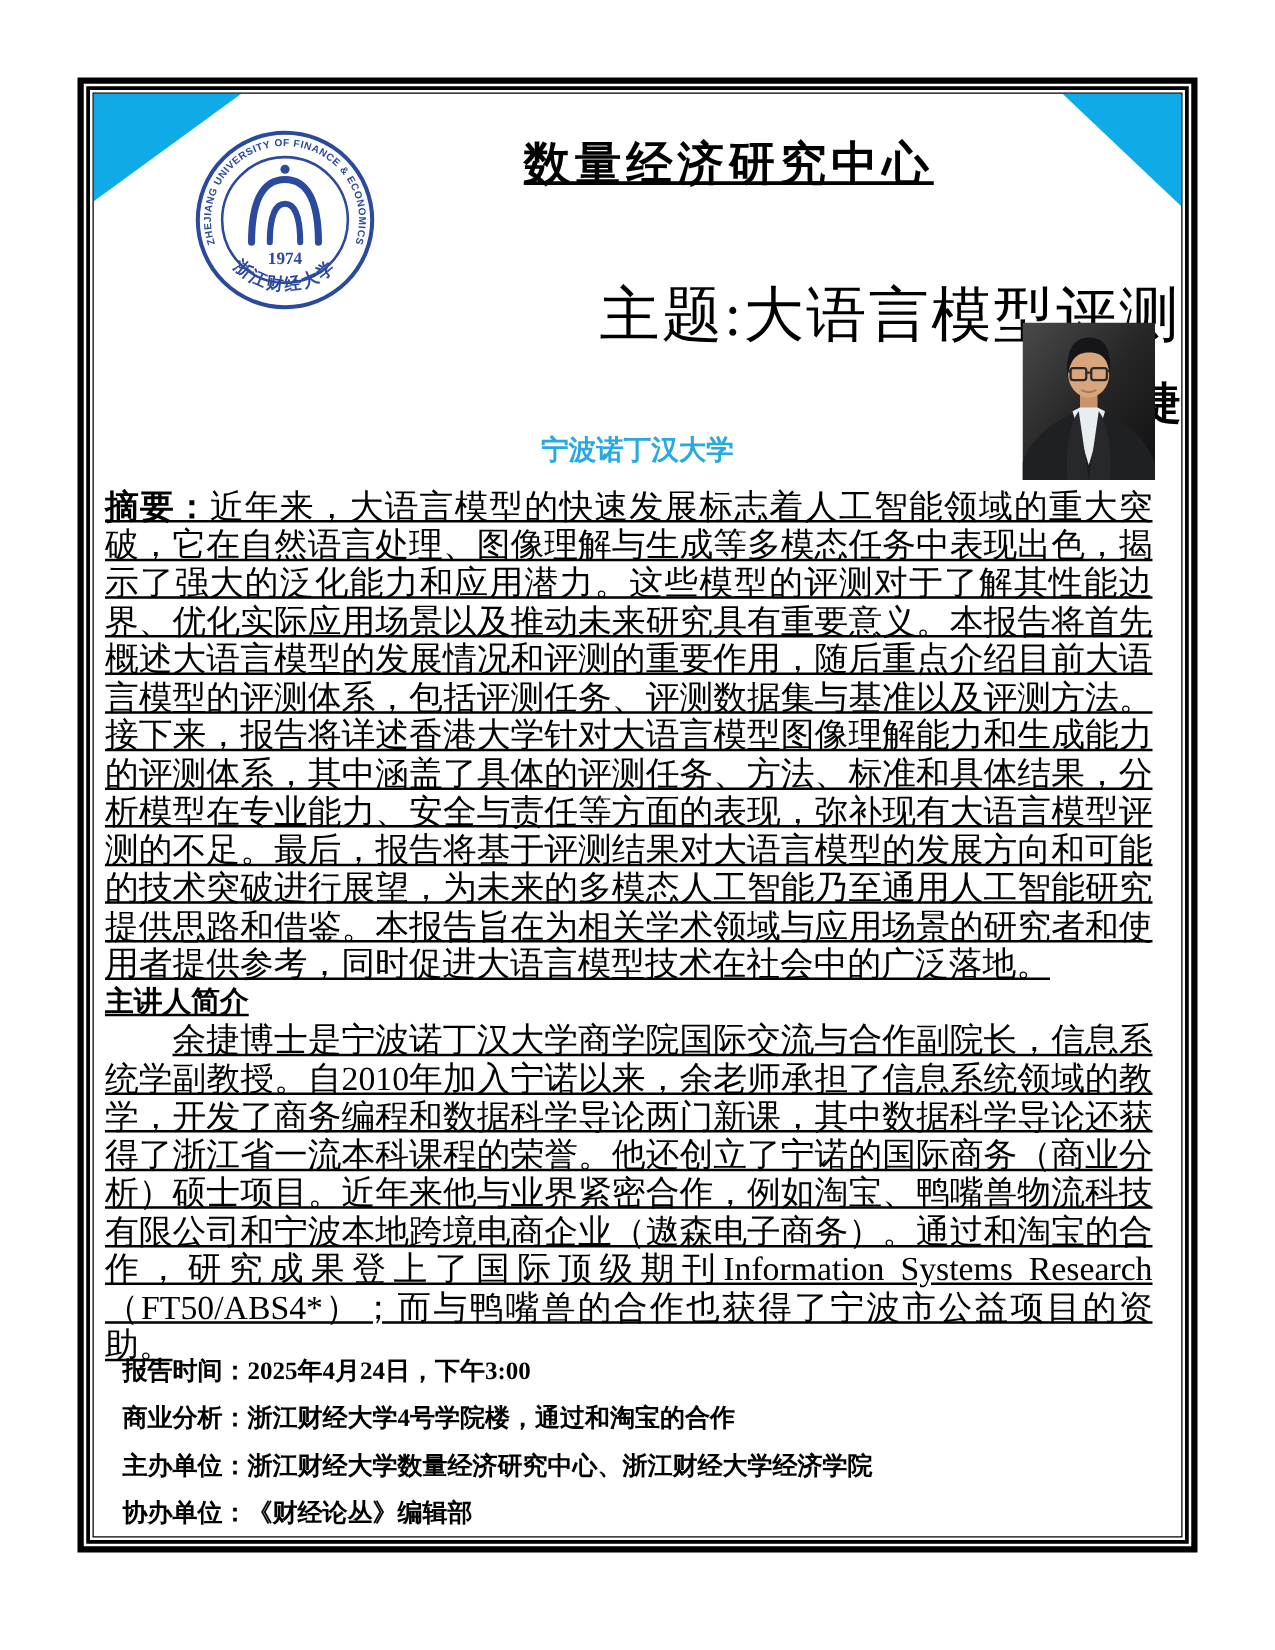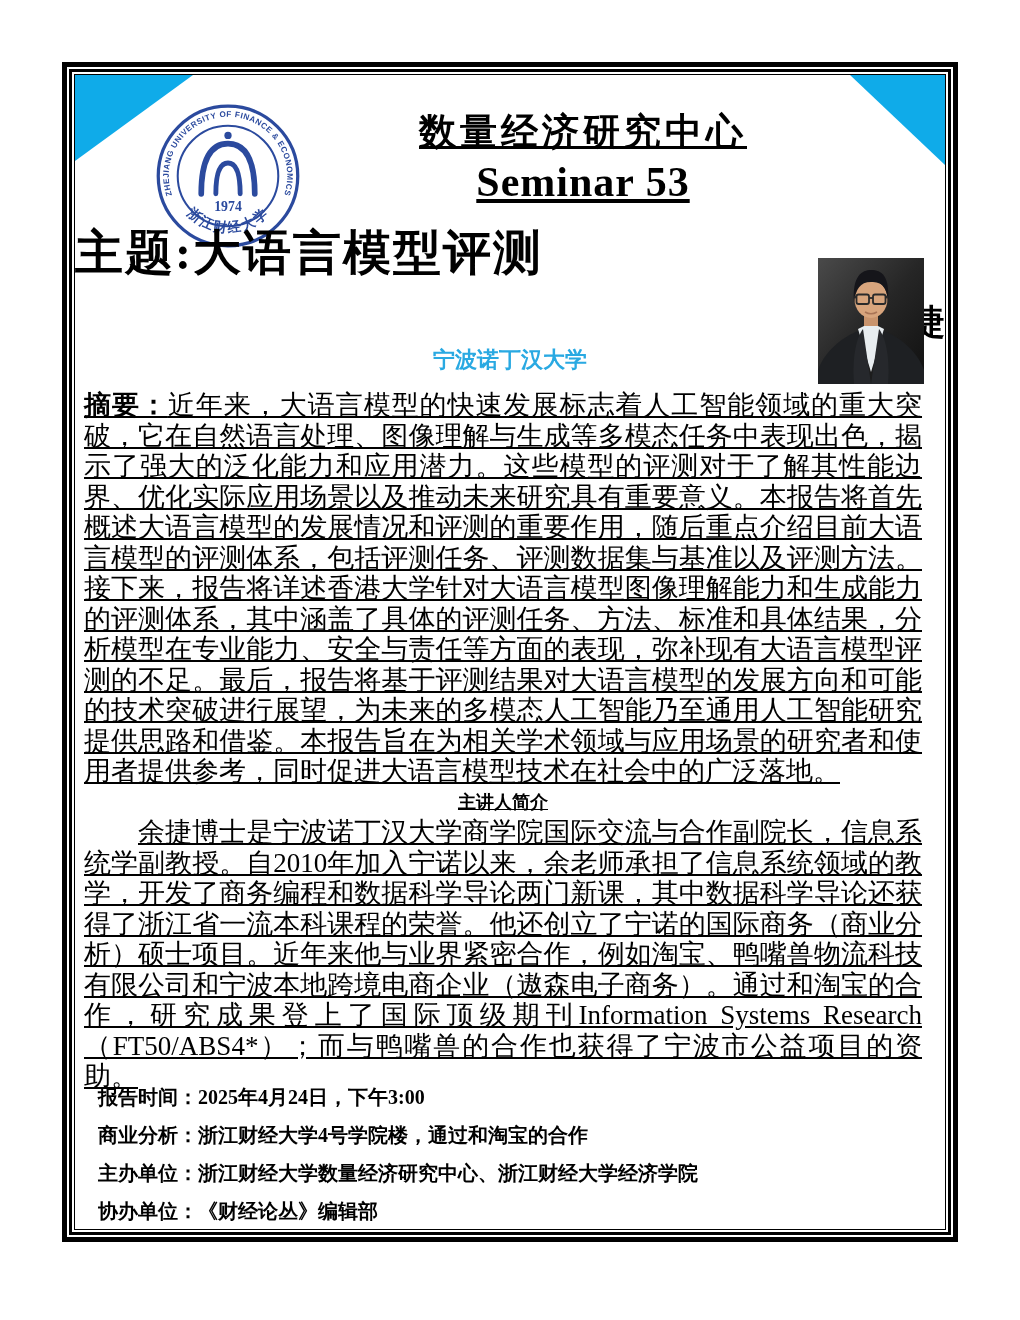--- a/index.html
+++ b/index.html
@@ -57,22 +57,22 @@
     font-weight: bold;
     text-decoration: underline;
   }
   .org-title   { font-size: 37px; letter-spacing: 4px; line-height: 48px; }
   .seminar-no  { font-size: 42px; line-height: 52px; letter-spacing: 1px; }
 
   .topic {
     position: absolute;
     left: 0; top: 149px;
     width: 100%;
-    text-align: left;
-    font-weight: bold;
+    text-align: right;
+    font-weight: normal;
     font-size: 48px;
     line-height: 58px;
     letter-spacing: 2px;
   }
   .speaker {
     position: absolute;
     left: 0; top: 228px;
     width: 100%;
     text-align: right;
     font-weight: bold;
@@ -100,24 +100,24 @@
     position: absolute;
     left: 9px; right: 23px; top: 315px; text-decoration: underline;
   }
   .abstract, .bio {
     font-size: 27px;
     line-height: 30.5px;
     text-align: justify;
   }
   .abstract b { font-weight: bold; }
   .bio-heading {
-    font-size: 18px;
+    font-size: 23px;
     line-height: 30.5px;
     font-weight: bold;
-    text-align: center;
+    text-align: left;
   }
   .bio { text-indent: 2em; }
 
   .details {
     position: absolute;
     left: 23px; right: 23px; top: 1008px;
     font-weight: bold;
     font-size: 20px;
   }
   .detail-row { height: 28px; line-height: 28px; margin-bottom: 10px; white-space: nowrap; }
@@ -151,21 +151,20 @@
               <circle cx="90" cy="40" r="4.5" fill="currentColor"></circle>
               <path d="M 57,112 C 57,72 68,50 90,50 C 112,50 123,72 123,112" fill="none" stroke="currentColor" stroke-width="7" stroke-linecap="round"></path>
               <path d="M 75,112 C 75,88 80,74 90,74 C 100,74 105,88 105,112" fill="none" stroke="currentColor" stroke-width="6" stroke-linecap="round"></path>
             </g>
             <text x="90" y="133" font-size="17" font-weight="bold" text-anchor="middle" fill="currentColor">1974</text>
           </svg>
         </div>
 
         <div class="header-block">
           <div class="org-title">数量经济研究中心</div>
-          <div class="seminar-no">Seminar 53</div>
         </div>
 
         <div class="topic">主题:大语言模型评测</div>
         <div class="speaker">余捷</div>
         <div class="affiliation">宁波诺丁汉大学</div>
 
         <div class="photo">
           <svg viewBox="0 0 106 126">
             <defs>
               <linearGradient id="pg" x1="0" y1="0" x2="1" y2="1">

